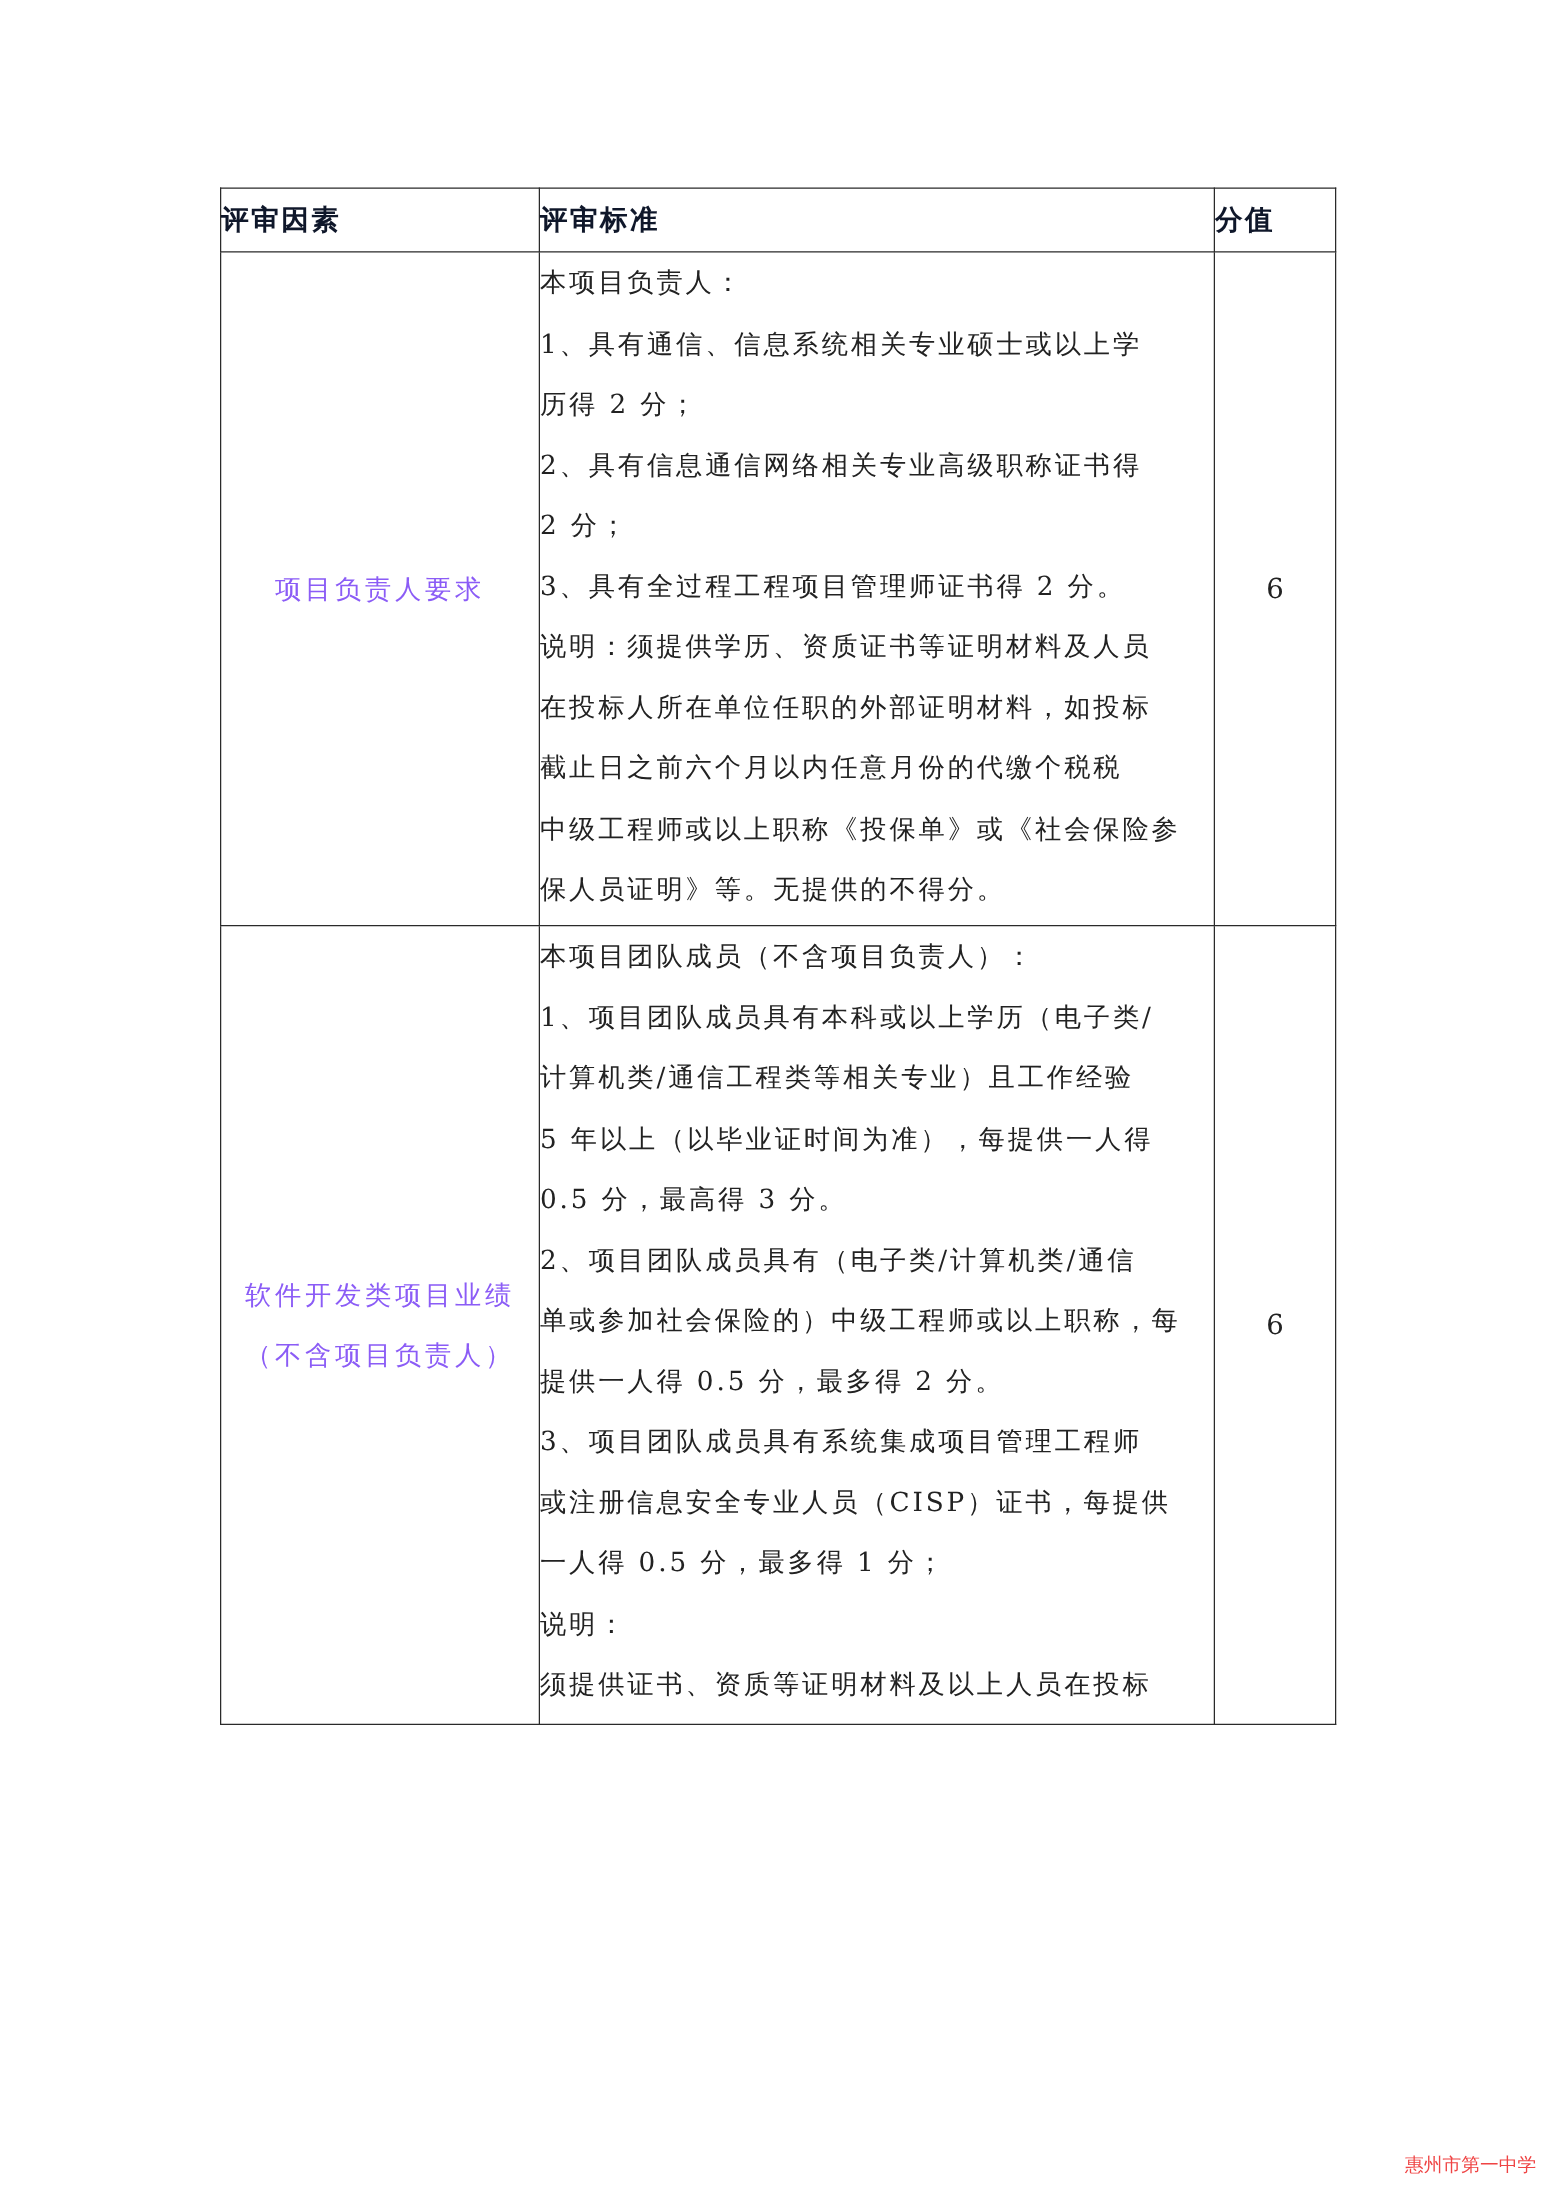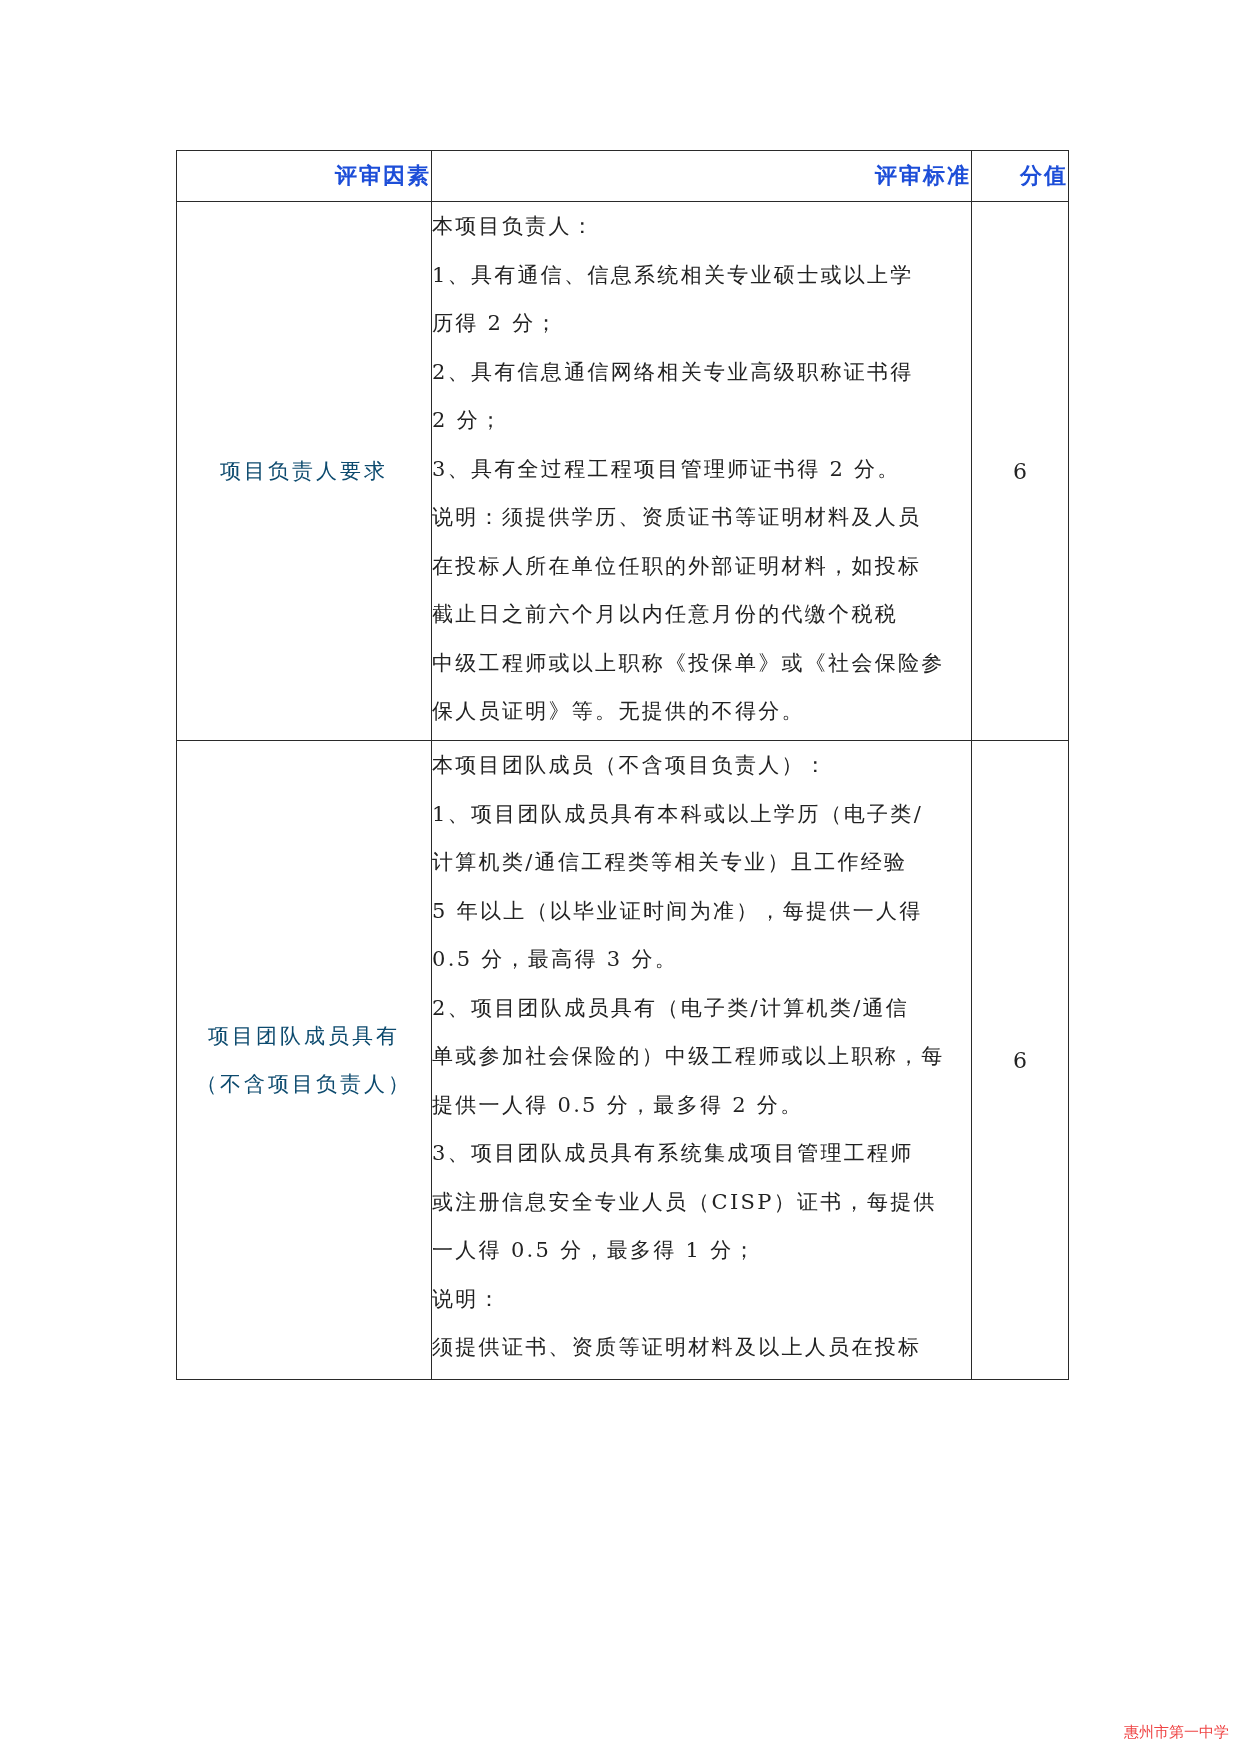--- a/index.html
+++ b/index.html
@@ -36,31 +36,31 @@
     table.criteria td {
       border: 1.5px solid #2a2a2a;
       padding: 0;
     }
     table.criteria th {
       height: 50px;
       font-family: Liberation Serif, serif;
       font-weight: bold;
       font-size: 22px;
       letter-spacing: 2px;
-      text-align: right;
+      text-align: left;
       vertical-align: middle;
-      color: #1d4ed8;
+      color: #0f172a;
     }
     td.factor {
       text-align: center;
       vertical-align: middle;
       font-size: 21px;
       line-height: 48.5px;
       letter-spacing: 3px;
-      color: #0c4a6e;
+      color: #8b5cf6;
     }
     td.score {
       text-align: center;
       vertical-align: middle;
       font-size: 22px;
       color: #222;
     }
     td.standard {
       vertical-align: top;
       padding: 2px 12px 0 12px;
@@ -122,21 +122,21 @@
           <span class="line">在投标人所在单位任职的外部证明材料，如投标</span>
           <span class="line">截止日之前六个月以内任意月份的代缴个税税</span>
           <span class="line">中级工程师或以上职称《投保单》或《社会保险参</span>
           <span class="line">保人员证明》等。无提供的不得分。</span>
         </td>
         <td class="score">6</td>
       </tr>
 
       <tr class="row-team">
         <td class="factor">
-          <span>项目团队成员具有</span><br>
+          <span>软件开发类项目业绩</span><br>
           <span>（不含项目负责人）</span>
         </td>
         <td class="standard">
           <span class="line">本项目团队成员（不含项目负责人）：</span>
           <span class="line">1、项目团队成员具有本科或以上学历（电子类/</span>
           <span class="line">计算机类/通信工程类等相关专业）且工作经验</span>
           <span class="line">5 年以上（以毕业证时间为准），每提供一人得</span>
           <span class="line">0.5 分，最高得 3 分。</span>
           <span class="line">2、项目团队成员具有（电子类/计算机类/通信</span>
           <span class="line">单或参加社会保险的）中级工程师或以上职称，每</span>

